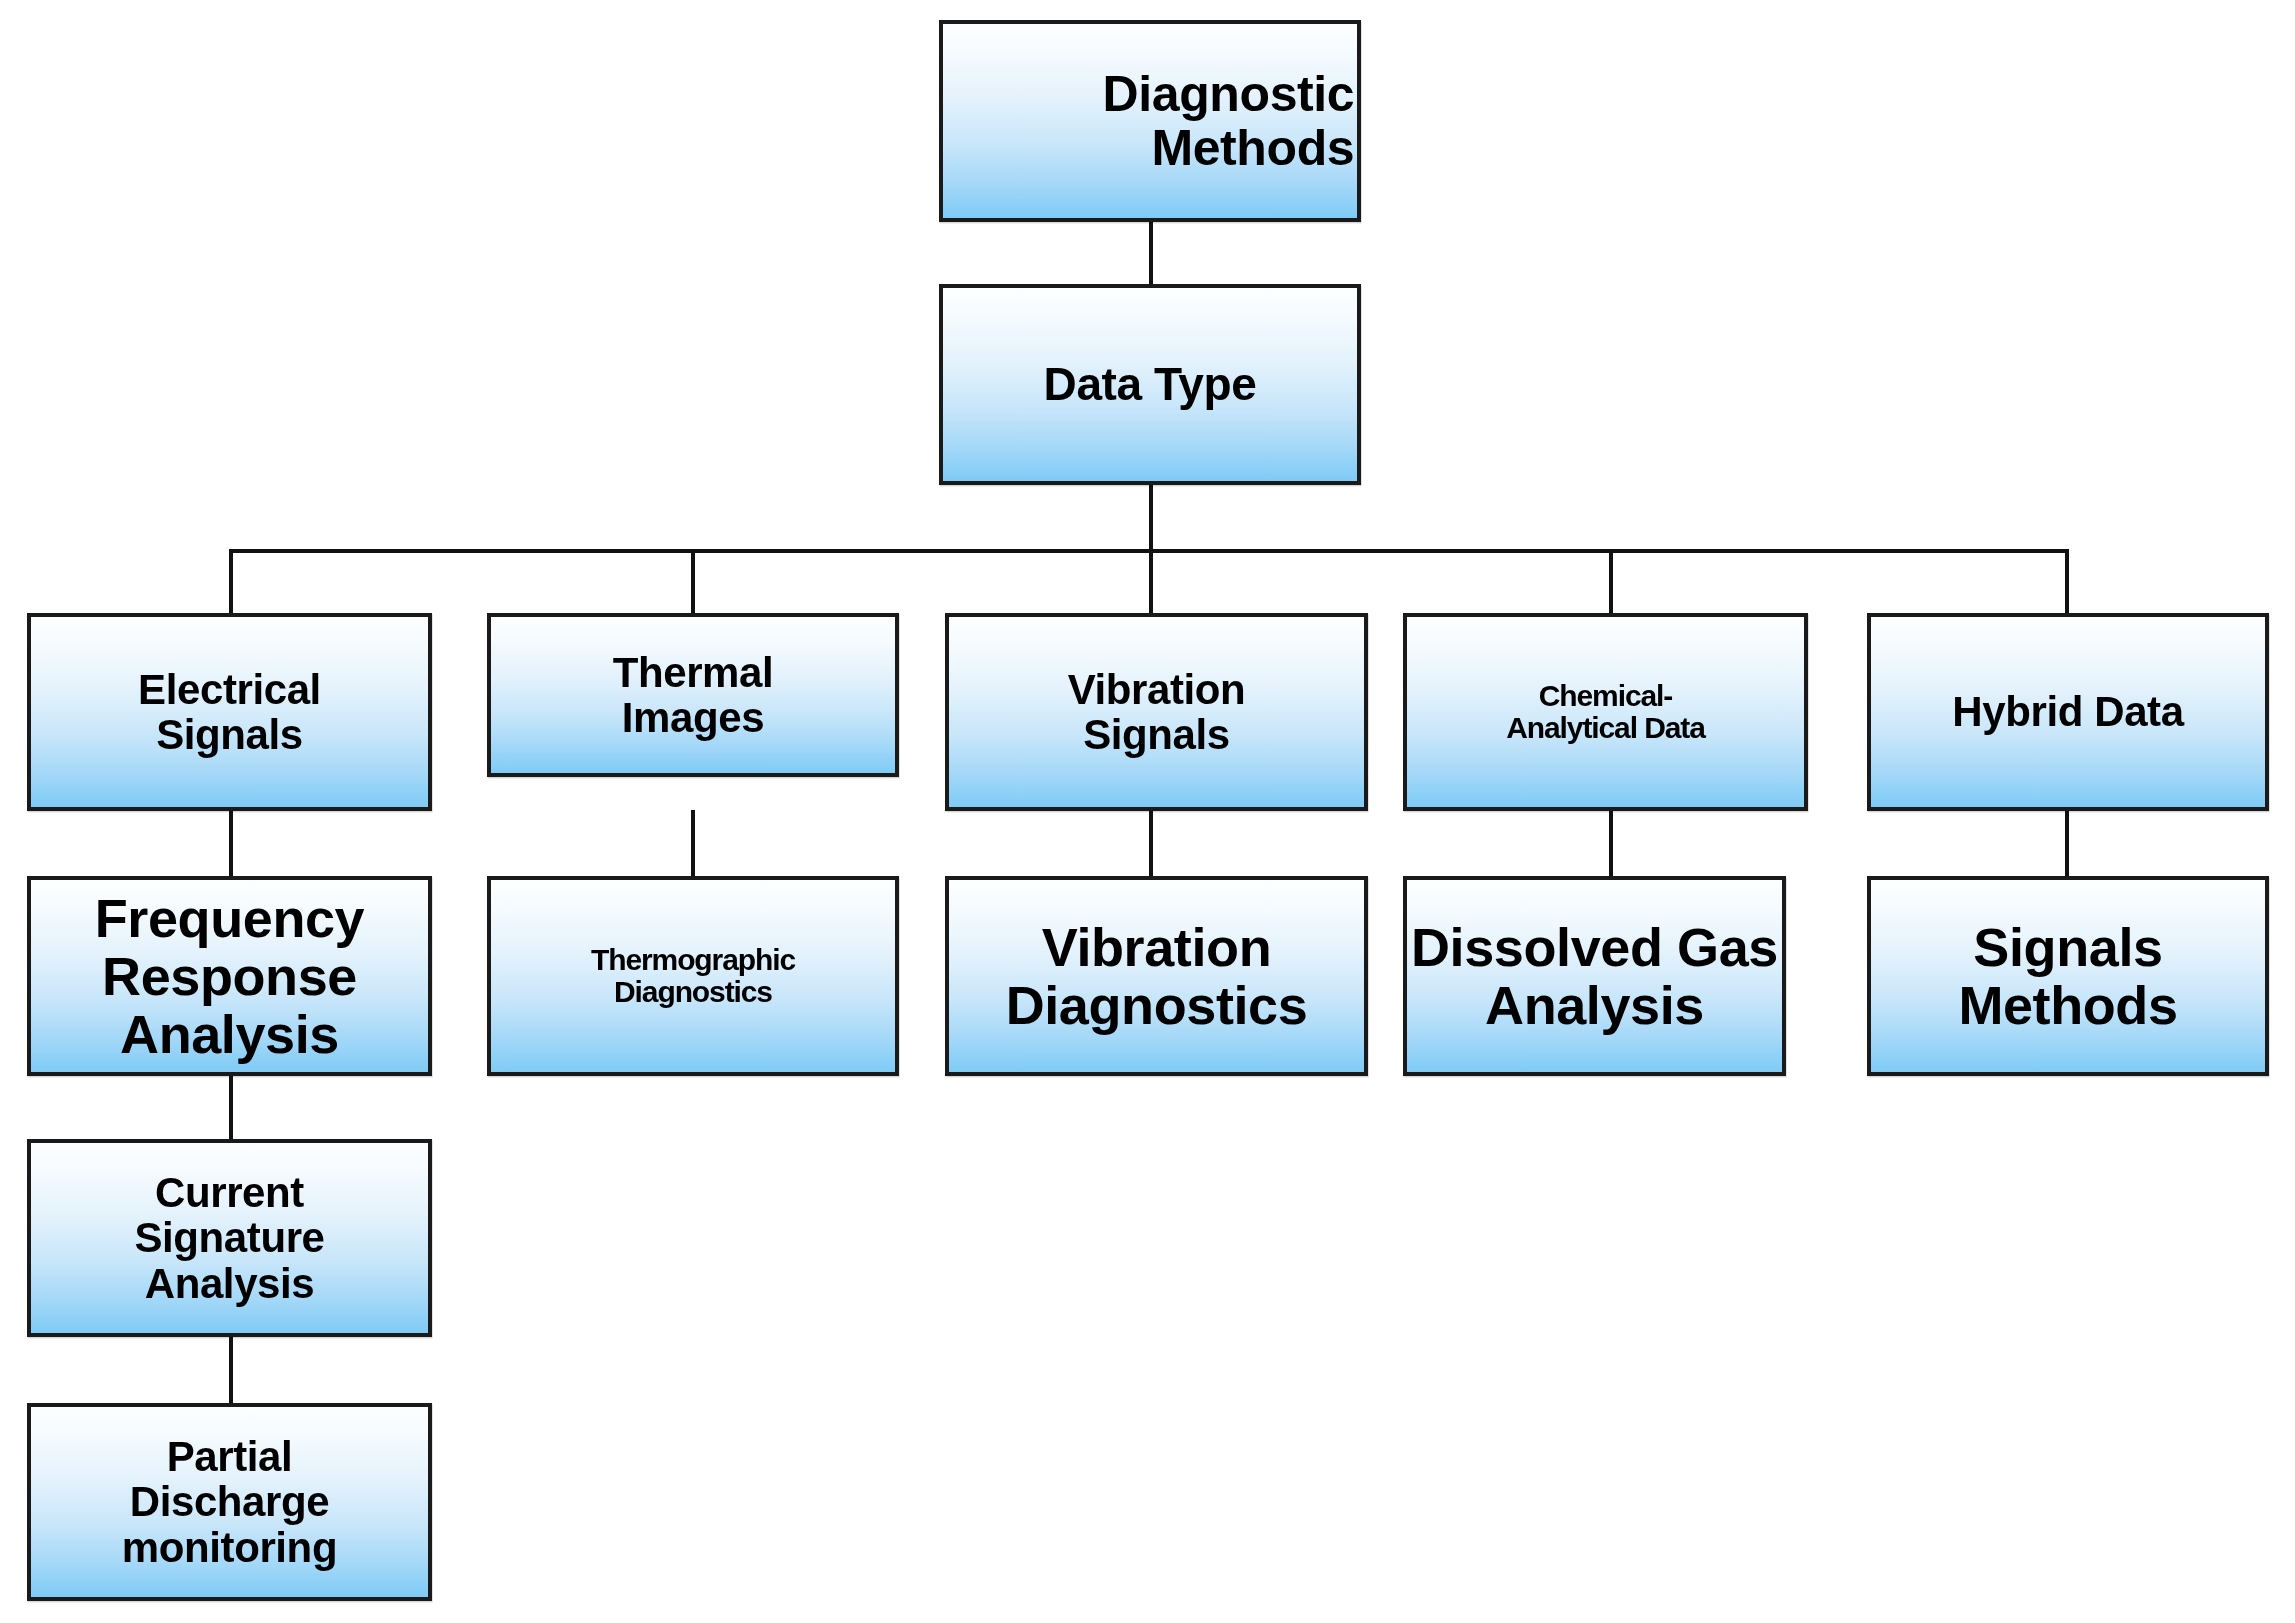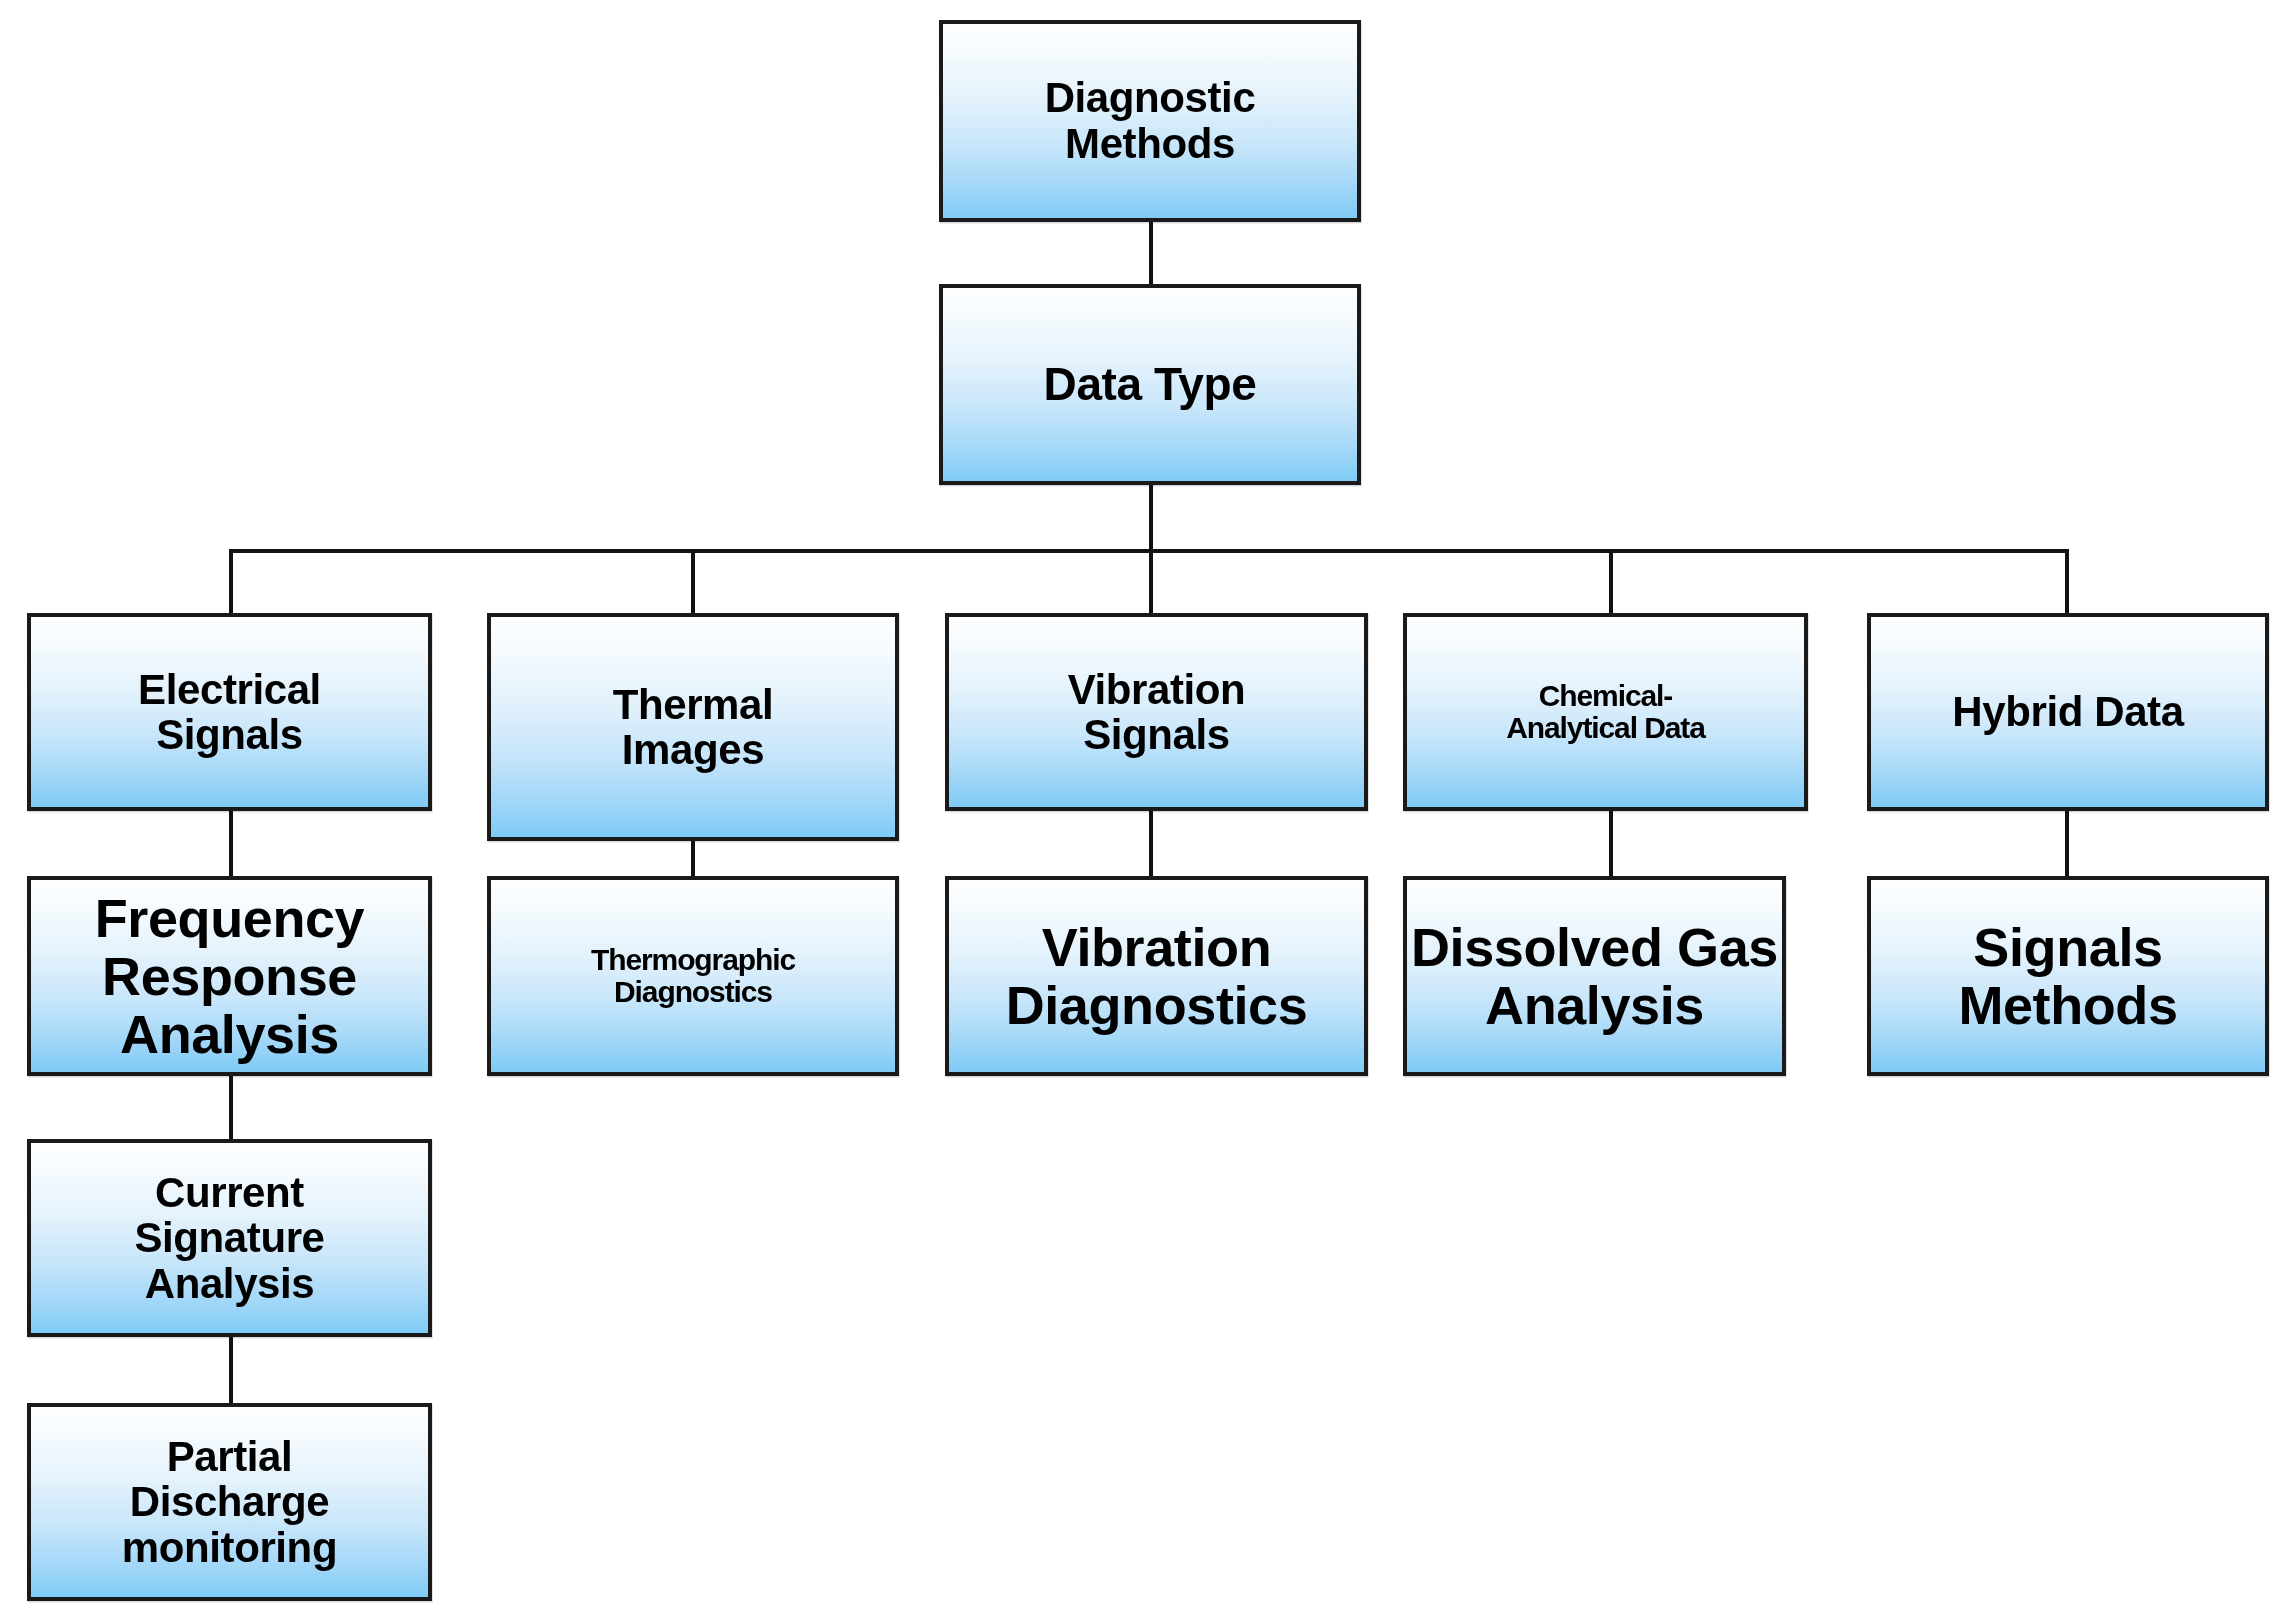--- a/index.html
+++ b/index.html
@@ -44,21 +44,21 @@
   }
   .node .label {
     display: block;
     width: 100%;
     white-space: pre-line;
     padding: 0 2.8px;
     box-sizing: border-box;
   }
 
   
-  .fs-root  { font-size: 42px; }
+  .fs-root  { font-size: 50px; text-align: right; }
   .fs-l2    { font-size: 46px; }
   .fs-l3    { font-size: 42px; }
   .fs-l4    { font-size: 54px; }
   .fs-l4-wide { font-size: 30px; letter-spacing: -1.1px; justify-content: flex-end; }
   .fs-chain { font-size: 42px; }
 
   
   .conn {
     position: absolute;
     background: #111111;
@@ -100,21 +100,21 @@
 
   <div class="node fs-l2" style="left:939px; top:284px; width:422px; height:201px;">
     <span class="label">Data Type</span>
   </div>
 
   <div class="node fs-l3" style="left:27px; top:613px; width:405px; height:198px;">
     <span class="label">Electrical
 Signals</span>
   </div>
 
-  <div class="node fs-l3" style="left:487px; top:613px; width:412px; height:228px;">
+  <div class="node fs-l3" style="left:487px; top:613px; width:412px; height:164px;">
     <span class="label">Thermal
 Images</span>
   </div>
 
   <div class="node fs-l3" style="left:945px; top:613px; width:423px; height:198px;">
     <span class="label">Vibration
 Signals</span>
   </div>
 
   <div class="node fs-l4-wide" style="left:1403px; top:613px; width:405px; height:198px;">

